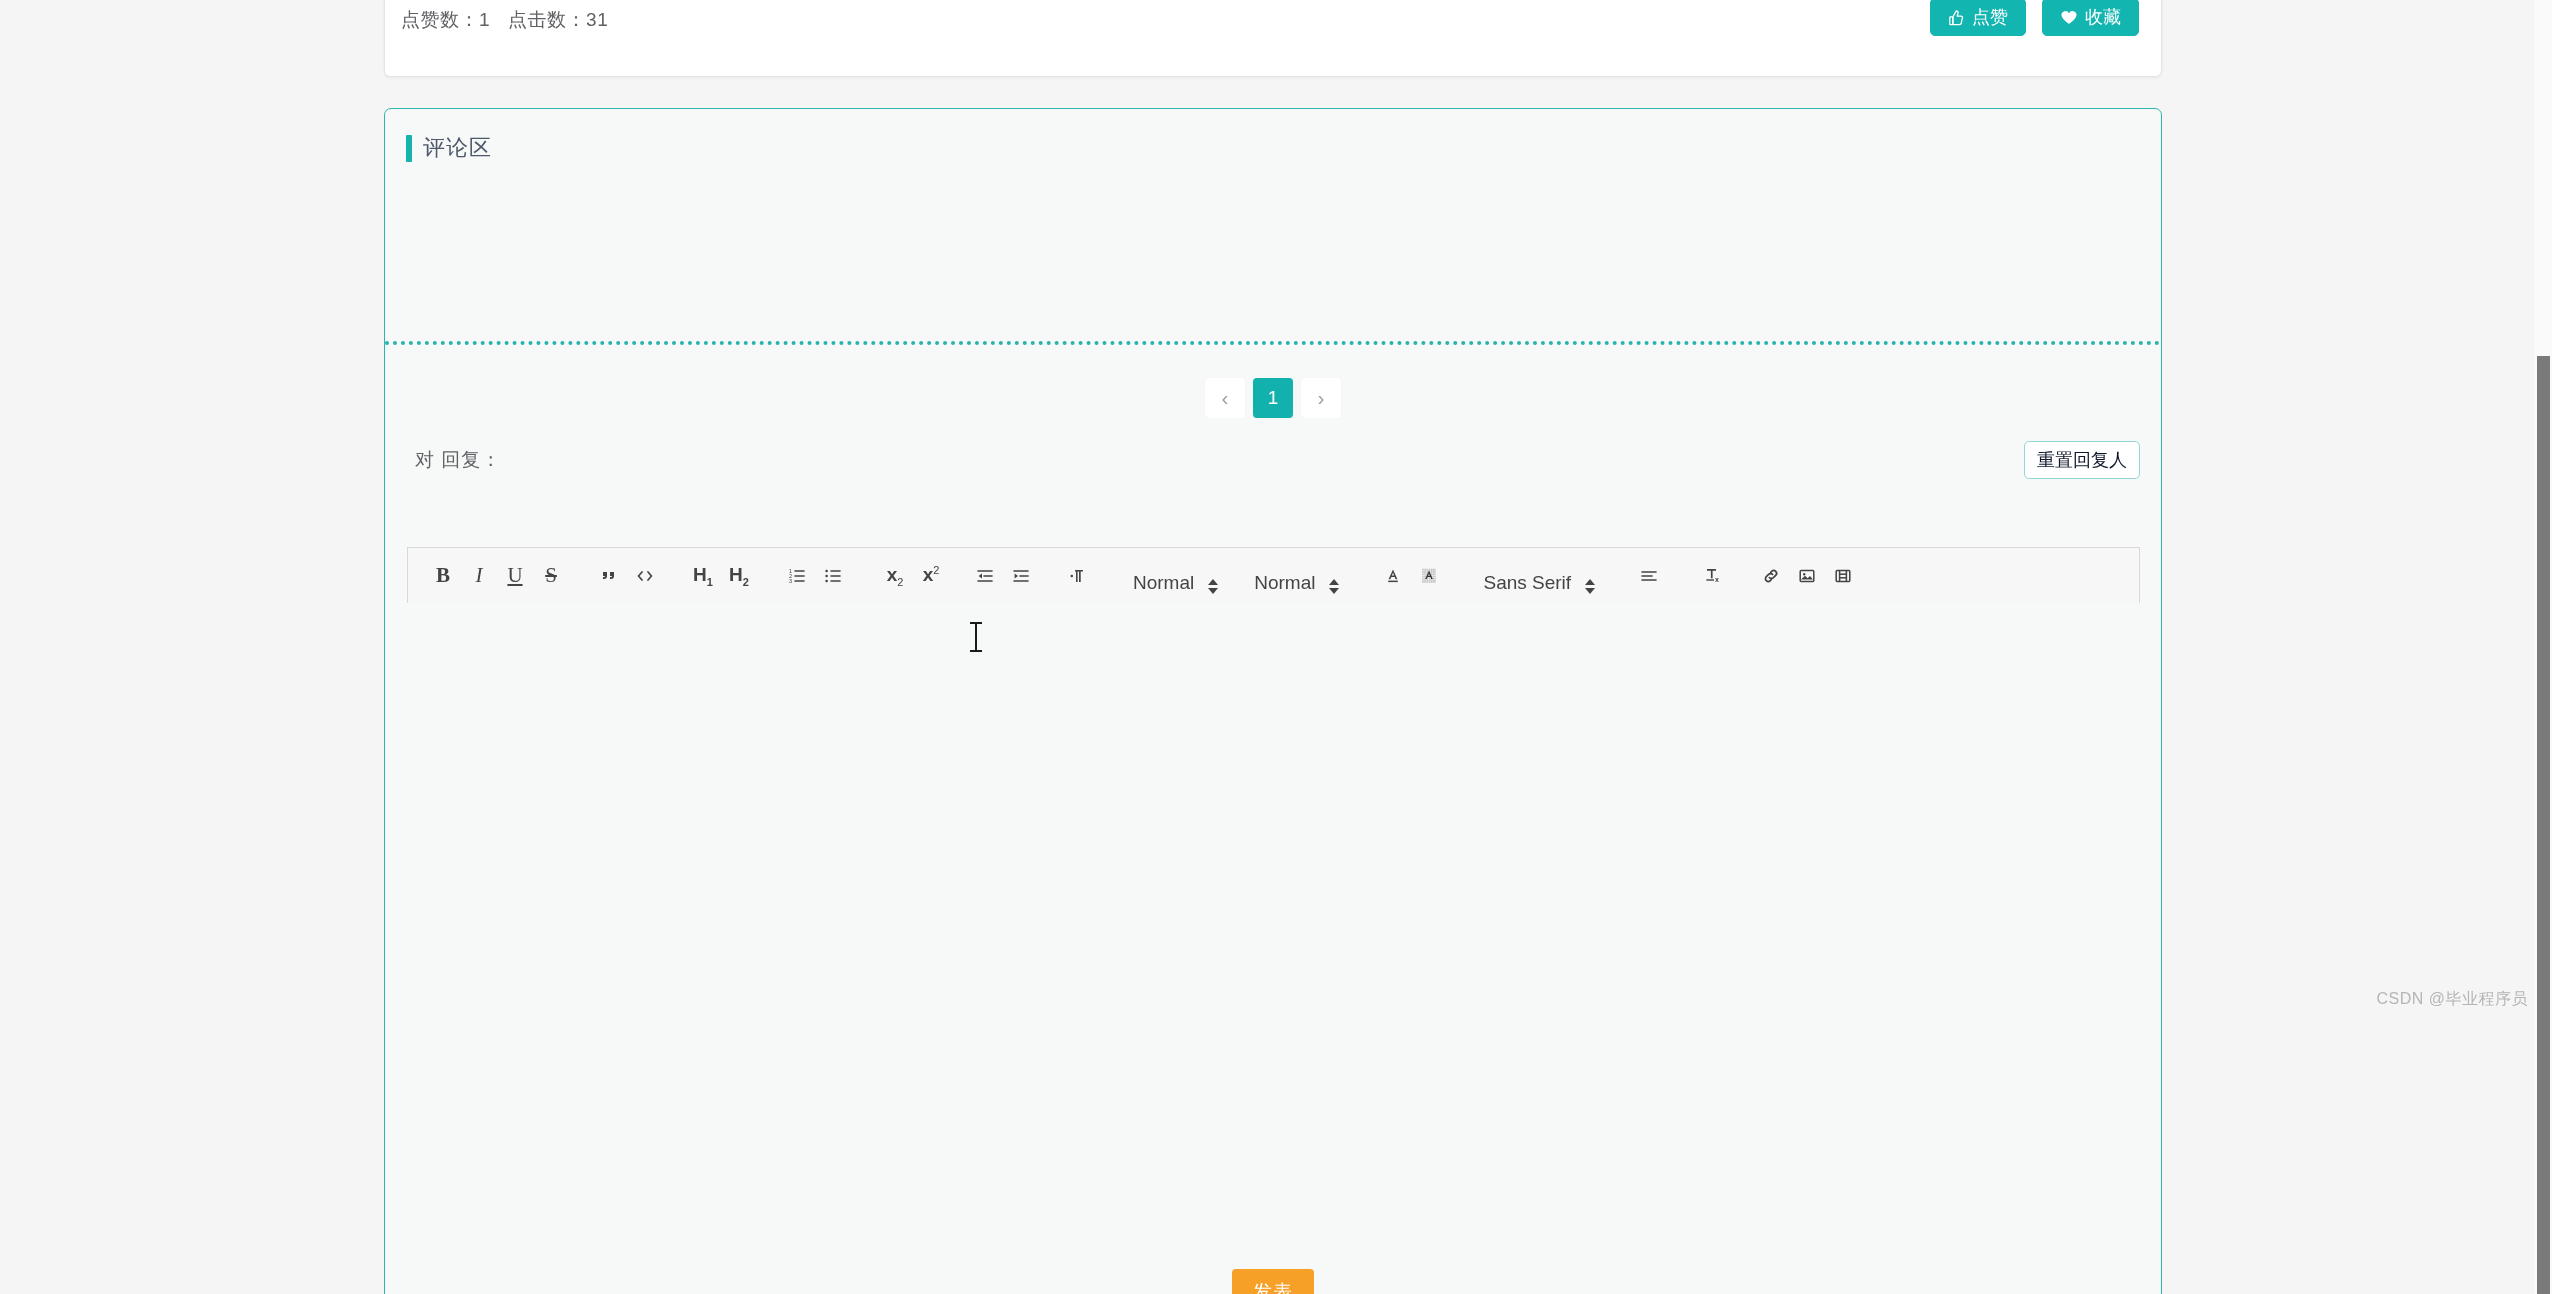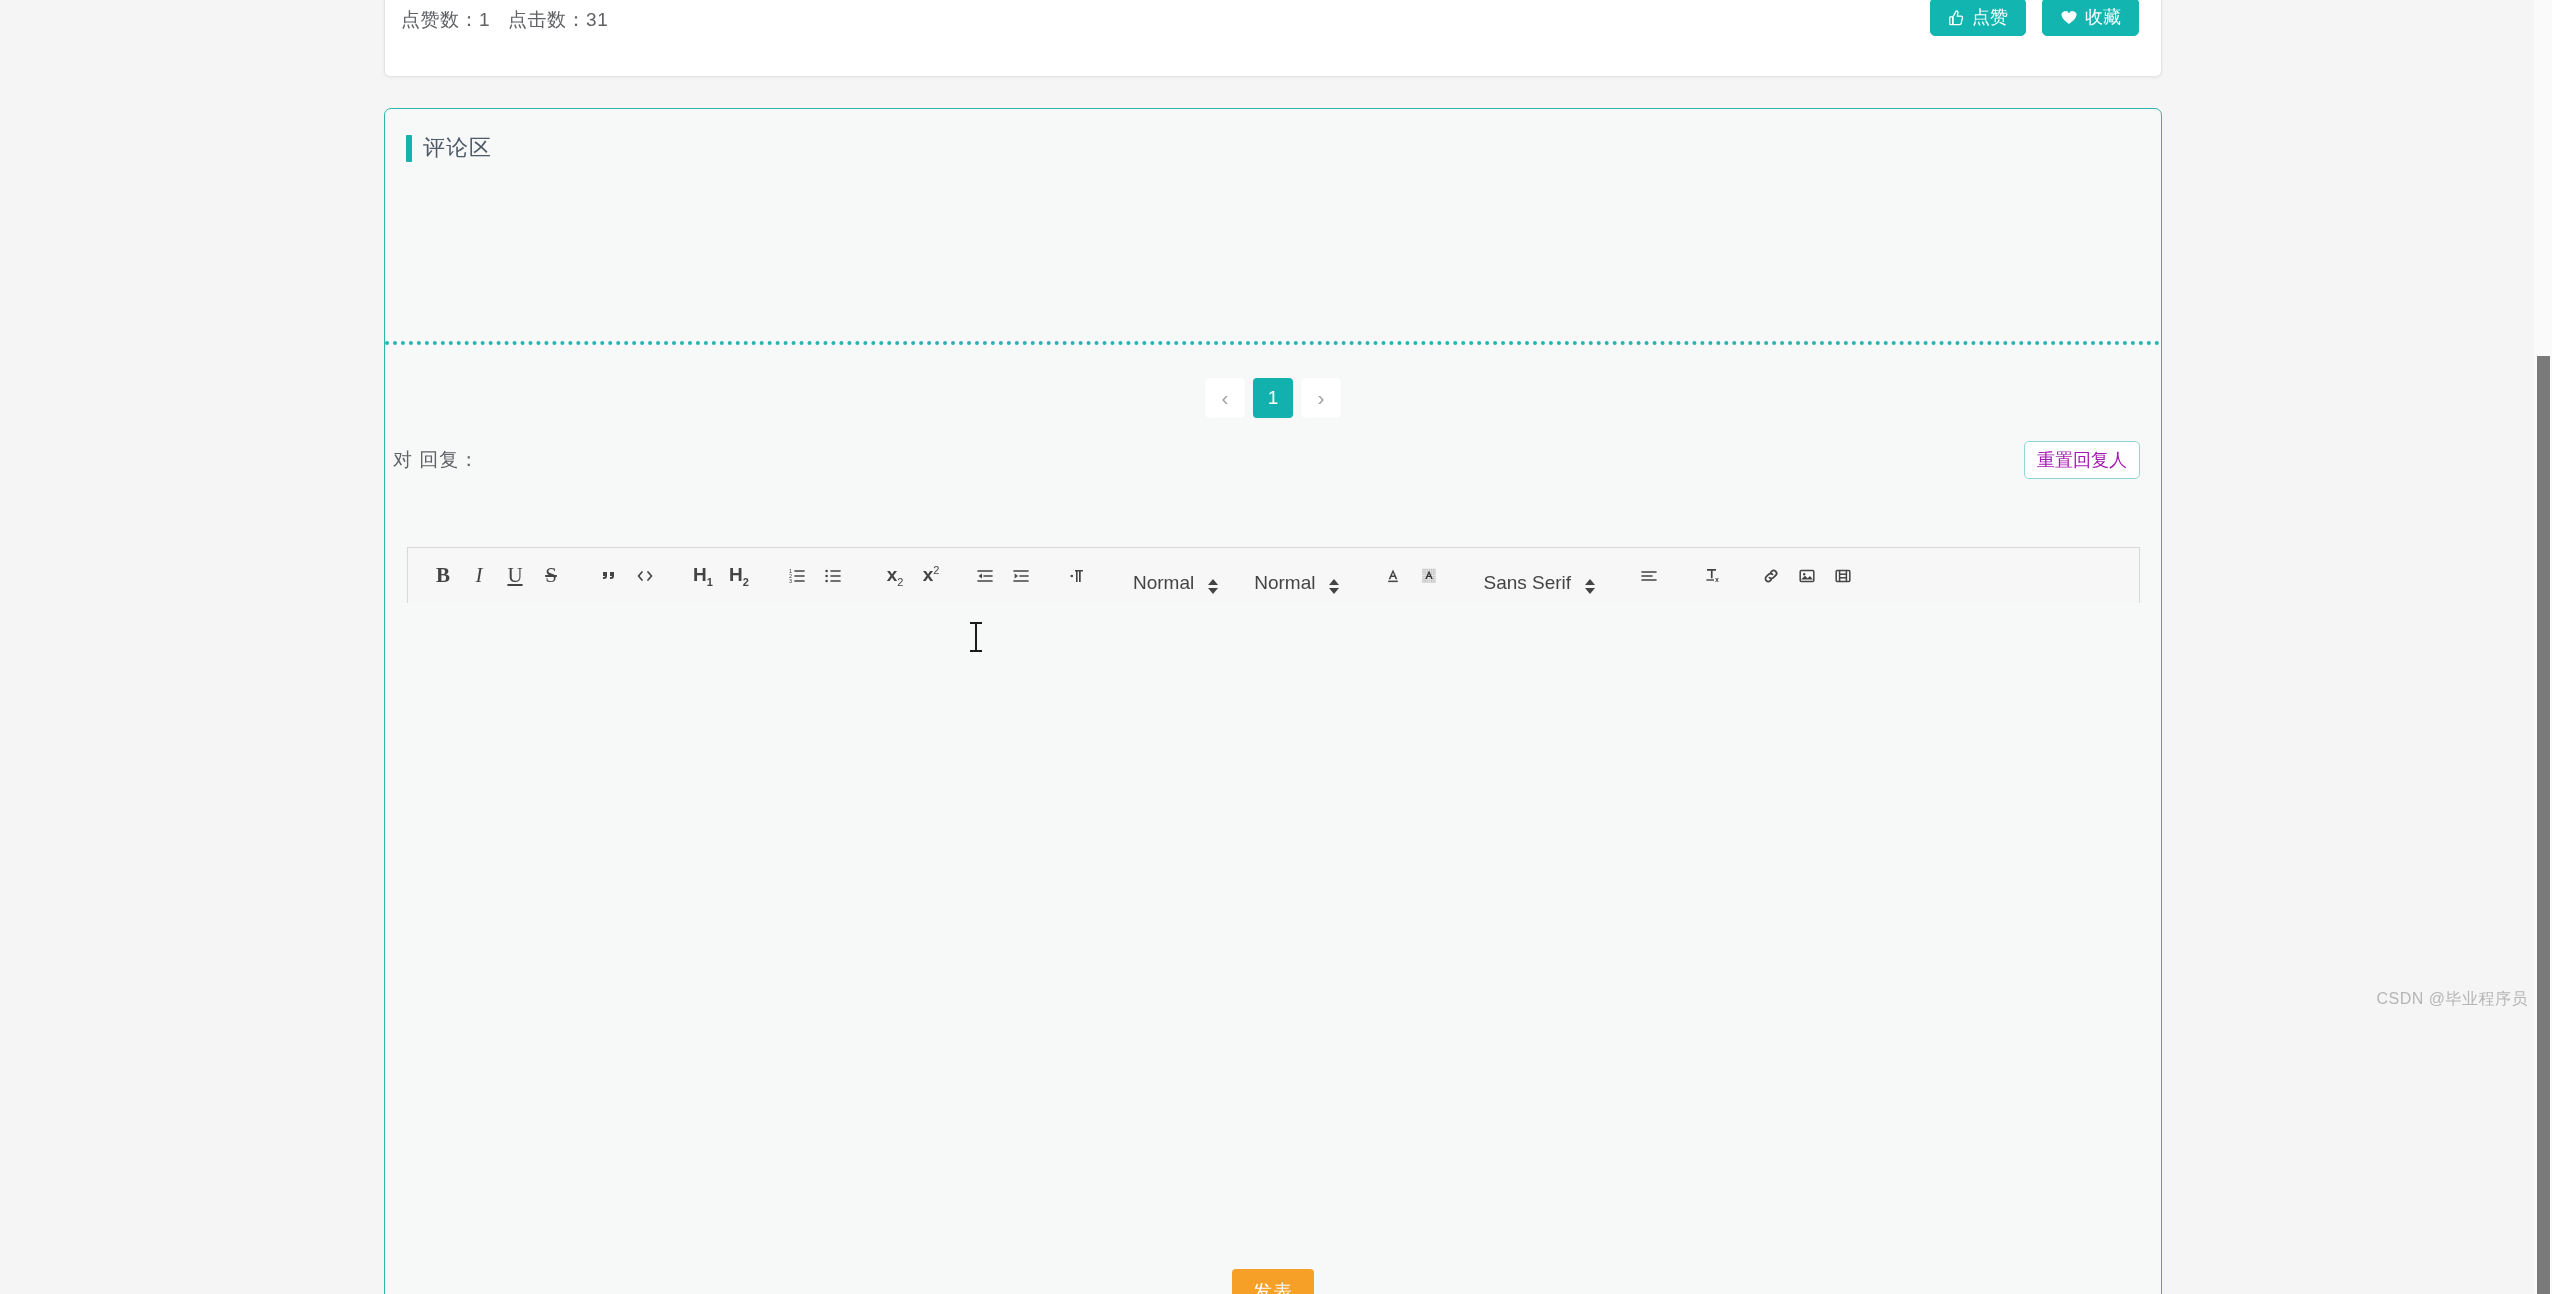--- a/index.html
+++ b/index.html
@@ -139,21 +139,21 @@
     left: 0;
     right: 0;
     top: 232px;
     height: 0;
     border-top: 4px dotted #2ab4ae;
   }
 
   
   .reply-row {
     position: absolute;
-    left: 8px;
+    left: 30px;
     right: 21px;
     top: 332px;
     height: 40px;
     text-decoration: underline;
   }
   .reply-label {
     position: absolute;
     left: 0;
     top: 6px;
     font-size: 19px;
@@ -162,21 +162,21 @@
   }
   .btn-reset {
     position: absolute;
     right: 0;
     top: 0;
     height: 38px;
     padding: 0 12px;
     background: #ffffff;
     border: 1px solid #8fd7d4;
     border-radius: 5px;
-    color: #a21caf;
+    color: #0f172a;
     font-size: 18px;
     cursor: pointer;
     white-space: nowrap;
     display: flex;
     align-items: center;
   }
 
   
   .editor-wrap {
     position: absolute;

